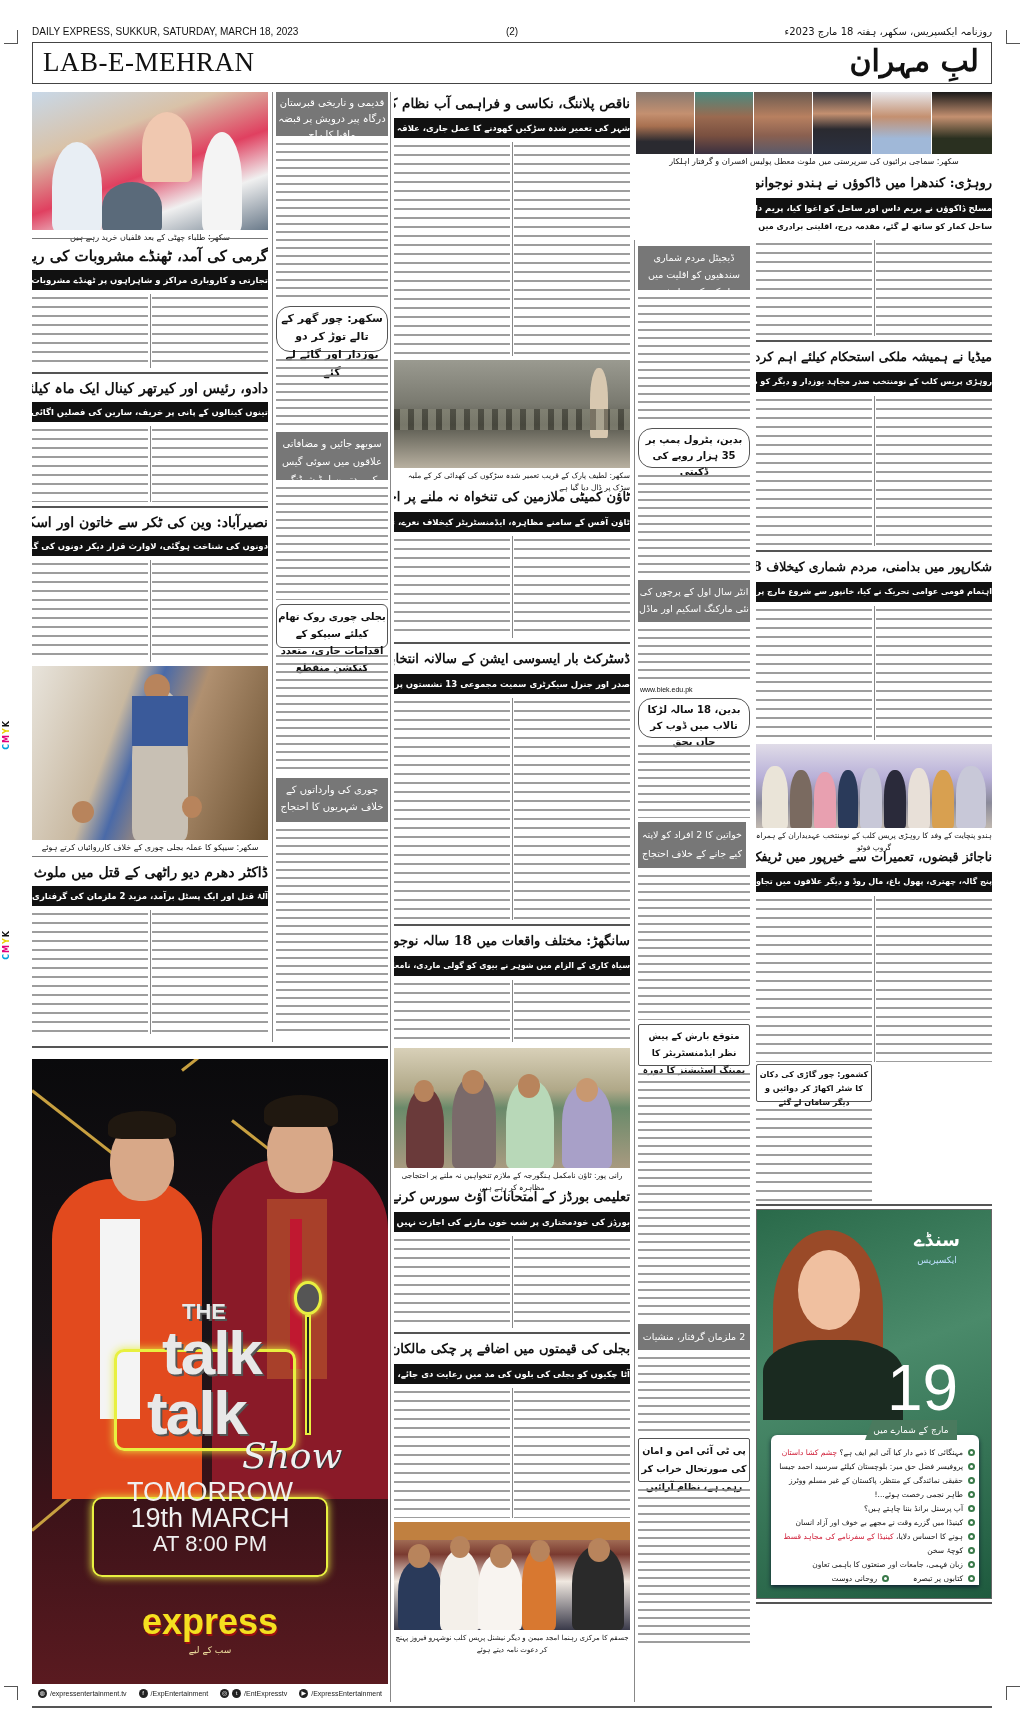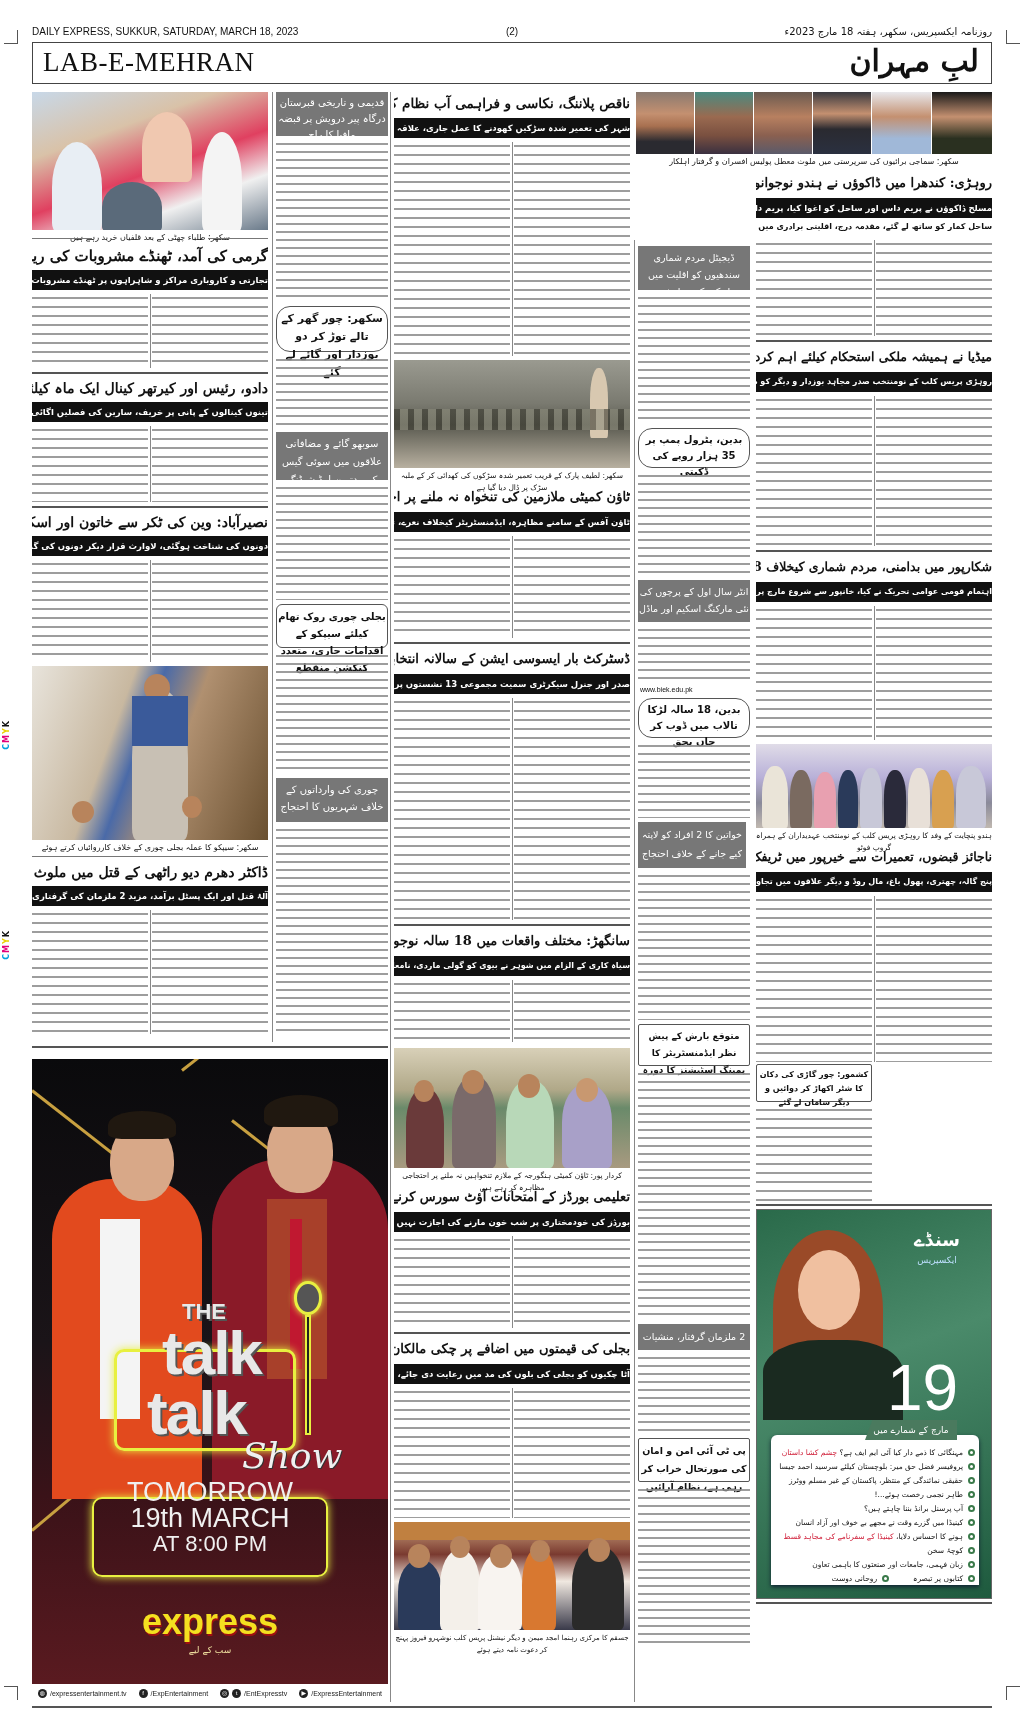--- a/index.html
+++ b/index.html
@@ -147,21 +147,21 @@
 <div class="bar" style="left:32px;top:886px;width:236px;height:20px;font-size:8.5px;">آلۂ قتل اور ایک پسٹل برآمد، مزید 2 ملزمان کی گرفتاری ہونی ہے، ایس پی ہیڈکوارٹر</div>
 <div class="text" style="left:152px;top:910px;width:116px;height:124px;"></div>
 <div class="vrule" style="left:150px;top:910px;height:124px;"></div>
 <div class="text" style="left:32px;top:910px;width:116px;height:124px;"></div>
 
 <div class="vrule" style="left:272px;top:92px;height:950px;"></div>
 <div class="gbox" style="left:276px;top:92px;width:112px;height:44px;font-size:10px;line-height:16px;">قدیمی و تاریخی قبرستان درگاہ پیر درویش پر قبضہ مافیا کا راج</div>
 <div class="text tight" style="left:276px;top:140px;width:112px;height:162px;"></div>
 <div class="obox" style="left:276px;top:306px;width:112px;height:46px;font-size:11px;">سکھر: چور گھر کے تالے توڑ کر دو بوزدار اور گائے لے گئے</div>
 <div class="text tight" style="left:276px;top:356px;width:112px;height:72px;"></div>
-<div class="gbox" style="left:276px;top:432px;width:112px;height:48px;font-size:10px;line-height:18px;">سوبھو گائے و مضافاتی علاقوں میں سوئی گیس کی بدترین لوڈ شیڈنگ</div>
+<div class="gbox" style="left:276px;top:432px;width:112px;height:48px;font-size:10px;line-height:18px;">سوبھو جائیں و مضافاتی علاقوں میں سوئی گیس کی بدترین لوڈ شیڈنگ</div>
 <div class="text tight" style="left:276px;top:484px;width:112px;height:116px;"></div>
 <div class="obox" style="left:276px;top:604px;width:112px;height:44px;font-size:10px;line-height:17px;border-radius:6px;">بجلی چوری روک تھام کیلئے سیپکو کے اقدامات جاری، متعدد کنکشن منقطع</div>
 <div class="text tight" style="left:276px;top:652px;width:112px;height:122px;"></div>
 <div class="gbox" style="left:276px;top:778px;width:112px;height:44px;font-size:10px;line-height:17px;">چوری کی وارداتوں کے خلاف شہریوں کا احتجاج</div>
 <div class="text tight" style="left:276px;top:826px;width:112px;height:208px;"></div>
 <div class="hrule thick" style="left:32px;top:1046px;width:356px;"></div>
 
 <div class="ad-bg">
   <div class="gold" style="left:0;top:30px;width:180px;transform:rotate(38deg);"></div>
   <div class="gold" style="left:150px;top:10px;width:200px;transform:rotate(-38deg);"></div>
@@ -222,21 +222,21 @@
 
 <div class="h1" style="left:394px;top:92px;width:236px;font-size:13.5px;line-height:22px;">ناقص پلاننگ، نکاسی و فراہمی آب نظام کے منصوبے تاحال نامکمل</div>
 <div class="bar" style="left:394px;top:118px;width:236px;height:20px;font-size:8.5px;">شہر کی تعمیر شدہ سڑکیں کھودنے کا عمل جاری، علاقہ مکینوں کو پریشانی کا سامنا</div>
 <div class="text" style="left:514px;top:142px;width:116px;height:214px;"></div>
 <div class="vrule" style="left:512px;top:142px;height:214px;"></div>
 <div class="text" style="left:394px;top:142px;width:116px;height:214px;"></div>
 
 <div class="photo ph-road" style="left:394px;top:360px;width:236px;height:108px;">
   <div class="person" style="left:196px;width:18px;height:70px;background:#d8c8b0;bottom:30px;"></div>
 </div>
-<div class="cap" style="left:394px;top:470px;width:236px;font-size:7.5px;">سکھر: لطیف پارک کے قریب تعمیر شدہ سڑکوں کی کھدائی کر کے ملبہ سڑک پر ڈال دیا گیا ہے</div>
+<div class="cap" style="left:394px;top:470px;width:236px;font-size:7.5px;text-align:right;">سکھر: لطیف پارک کے قریب تعمیر شدہ سڑکوں کی کھدائی کر کے ملبہ سڑک پر ڈال دیا گیا ہے</div>
 
 <div class="h1" style="left:394px;top:486px;width:236px;font-size:13px;line-height:22px;">ٹاؤن کمیٹی ملازمین کی تنخواہ نہ ملنے پر احتجاج و بھوک ہڑتال جاری</div>
 <div class="bar" style="left:394px;top:512px;width:236px;height:20px;font-size:8.5px;">ٹاؤن آفس کے سامنے مظاہرہ، ایڈمنسٹریٹر کیخلاف نعرے، تنخواہ دینے کا مطالبہ</div>
 <div class="text" style="left:514px;top:536px;width:116px;height:102px;"></div>
 <div class="vrule" style="left:512px;top:536px;height:102px;"></div>
 <div class="text" style="left:394px;top:536px;width:116px;height:102px;"></div>
 <div class="hrule thick" style="left:394px;top:642px;width:236px;"></div>
 
 <div class="h1" style="left:394px;top:648px;width:236px;font-size:13px;line-height:22px;">ڈسٹرکٹ بار ایسوسی ایشن کے سالانہ انتخابات آج ہوں گے</div>
 <div class="bar" style="left:394px;top:674px;width:236px;height:20px;font-size:8.5px;">صدر اور جنرل سیکرٹری سمیت مجموعی 13 نشستوں پر 50 امیدوار مدمقابل</div>
@@ -254,21 +254,21 @@
 <div class="photo ph-group2" style="left:394px;top:1048px;width:236px;height:120px;">
   <div class="person" style="left:12px;width:38px;height:80px;background:#6a3a3a;"></div>
     <div class="head" style="left:20px;top:32px;width:20px;height:22px;"></div>
   <div class="person" style="left:58px;width:44px;height:92px;background:#7a6a6a;"></div>
     <div class="head" style="left:68px;top:22px;width:22px;height:24px;"></div>
   <div class="person" style="left:112px;width:48px;height:88px;background:#b8d8b8;"></div>
     <div class="head" style="left:124px;top:26px;width:22px;height:24px;"></div>
   <div class="person" style="left:168px;width:50px;height:84px;background:#a8a0c8;"></div>
     <div class="head" style="left:182px;top:30px;width:22px;height:24px;background:#c89870;"></div>
 </div>
-<div class="cap" style="left:394px;top:1170px;width:236px;font-size:7.5px;">کردار پور: ٹاؤن کمیٹی ہنگورجہ کے ملازم تنخواہیں نہ ملنے پر احتجاجی مظاہرہ کر رہے ہیں</div>
+<div class="cap" style="left:394px;top:1170px;width:236px;font-size:7.5px;">رانی پور: ٹاؤن نامکمل ہنگورجہ کے ملازم تنخواہیں نہ ملنے پر احتجاجی مظاہرہ کر رہے ہیں</div>
 
 <div class="h1" style="left:394px;top:1186px;width:236px;font-size:13px;line-height:22px;">تعلیمی بورڈز کے امتحانات آؤٹ سورس کرنے کیخلاف احتجاج</div>
 <div class="bar" style="left:394px;top:1212px;width:236px;height:20px;font-size:8.5px;">بورڈز کی خودمختاری پر شب خون مارنے کی اجازت نہیں دی جائے گی، مظاہرین</div>
 <div class="text" style="left:514px;top:1236px;width:116px;height:92px;"></div>
 <div class="vrule" style="left:512px;top:1236px;height:92px;"></div>
 <div class="text" style="left:394px;top:1236px;width:116px;height:92px;"></div>
 <div class="hrule thick" style="left:394px;top:1332px;width:236px;"></div>
 
 <div class="h1" style="left:394px;top:1338px;width:236px;font-size:13px;line-height:22px;">بجلی کی قیمتوں میں اضافے پر چکی مالکان کا اظہار تشویش</div>
 <div class="bar" style="left:394px;top:1364px;width:236px;height:20px;font-size:8.5px;">آٹا چکیوں کو بجلی کی بلوں کی مد میں رعایت دی جائے، حاجی محمد میمن</div>

